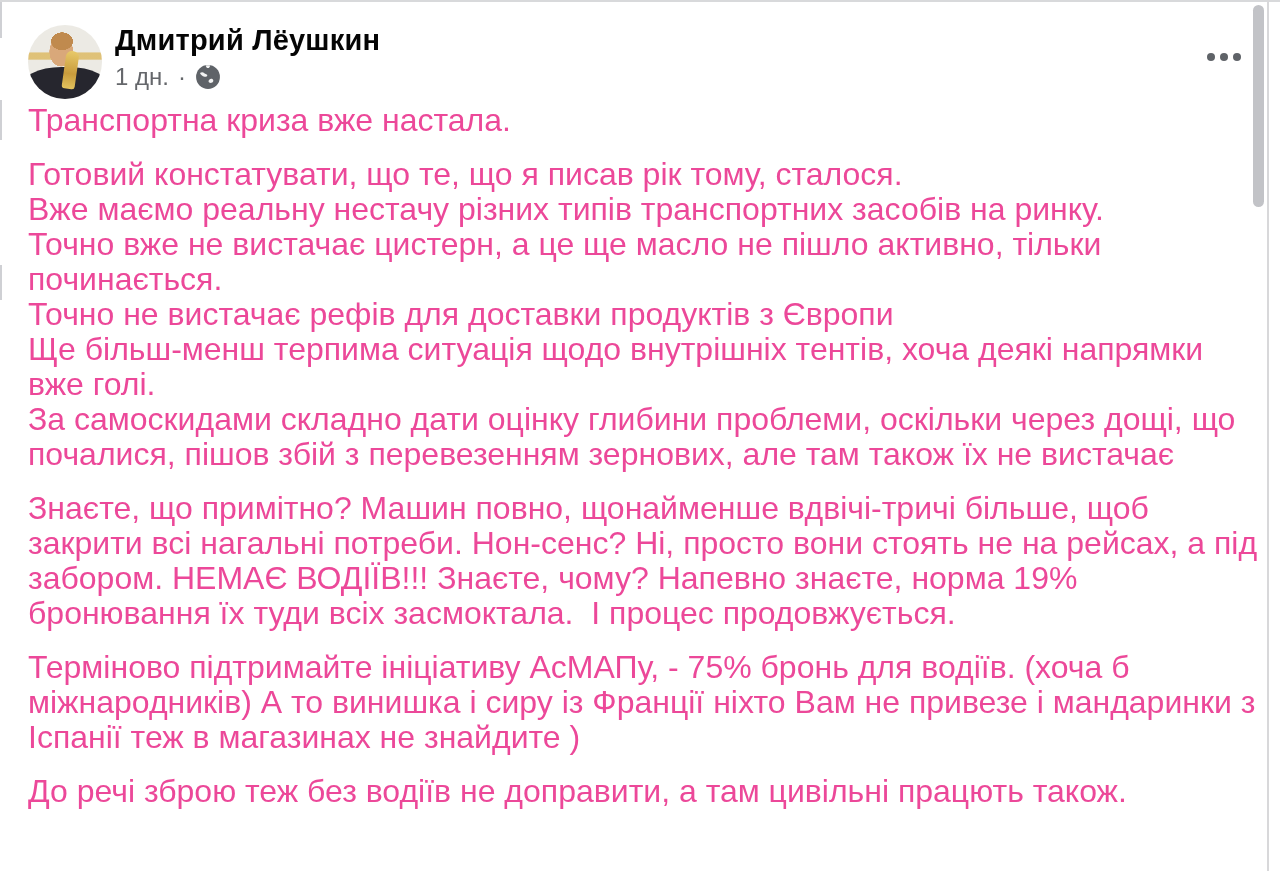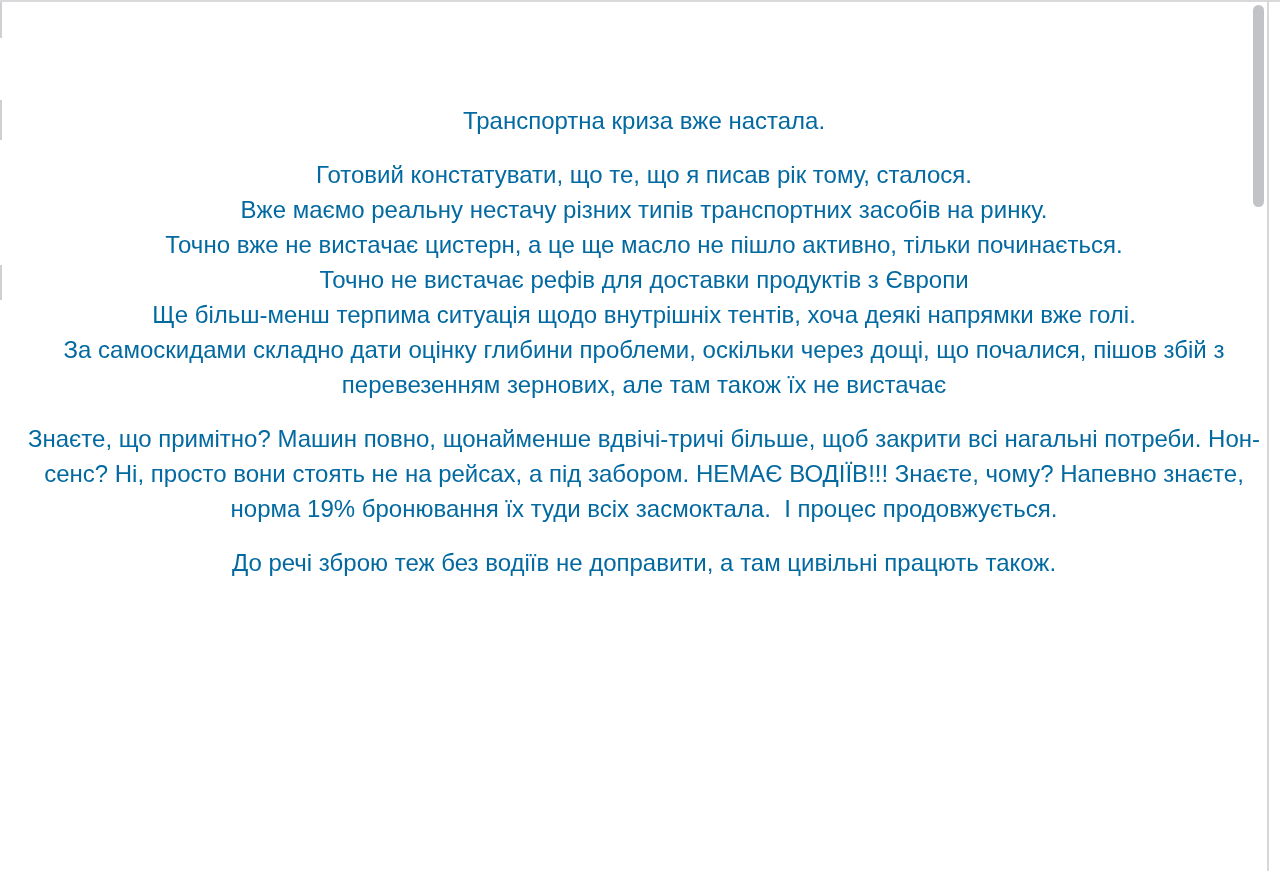--- a/index.html
+++ b/index.html
@@ -62,43 +62,69 @@
     position: absolute; left: 1200px; top: 42px; width: 48px; height: 30px;
     display: flex; align-items: center; justify-content: center; gap: 5px;
     cursor: pointer;
   }
   .more-btn .dot { width: 8px; height: 8px; border-radius: 50%; background: #5f6368; }
 
   
   .post-body { position: absolute; left: 28px; top: 103px; width: 1232px; }
   .post-body p {
     margin: 0 0 19px 0;
-    font-size: 24px; line-height: 35px; color: #0369a1;
+    font-size: 32px; line-height: 35px; color: #ec4899;
     white-space: pre-wrap;
-    text-align: center;
   }
 </style>
 </head>
 <body>
 
 <div class="stage">
 
   <div class="top-edge"></div>
   <div class="left-mark lm1"></div>
   <div class="left-mark lm2"></div>
   <div class="left-mark lm3"></div>
   <div class="right-line"></div>
   <div class="scroll-thumb"></div>
 
+  <div class="post-header">
+    <div class="avatar">
+        <span class="trophy"></span>
+      </div>
+
+    <div class="author">Дмитрий Лёушкин</div>
+
+    <div class="meta-row">
+      <span>1 дн.</span>
+      <span>·</span>
+      <span class="globe">
+        <svg width="26" height="26" viewBox="0 0 24 24" aria-hidden="true">
+          <circle cx="12" cy="12" r="11" fill="#5f6368"></circle>
+          <path fill="#ffffff" opacity="0.92" d="M4.6 8.2c1.6-1.1 3.2-.7 4 .3.7.8 2.3.6 2.7 1.7.4 1.3-1.3 1.9-2.5 1.5-2.1-.6-3.6-2-4.2-3.5z"></path>
+          <path fill="#ffffff" opacity="0.92" d="M13.4 14.2c1.1-.9 2.9-.6 3.4.5.5 1.1-.4 2.4-1.6 2.7-1.3.3-2.7-.4-2.7-1.5 0-.7.4-1.3.9-1.7z"></path>
+          <path fill="#ffffff" opacity="0.92" d="M9.8 1.6c1.2-.5 3.1-.5 4.3 0l-1.2 2.1H11l-1.2-2.1z"></path>
+        </svg>
+      </span>
+    </div>
+
+    <div class="more-btn">
+      <span class="dot"></span>
+      <span class="dot"></span>
+      <span class="dot"></span>
+    </div>
+  </div>
 
   <div class="post-body">
     <p>Транспортна криза вже настала.</p>
     <p>Готовий констатувати, що те, що я писав рік тому, сталося.
 Вже маємо реальну нестачу різних типів транспортних засобів на ринку.
 Точно вже не вистачає цистерн, а це ще масло не пішло активно, тільки починається.
 Точно не вистачає рефів для доставки продуктів з Європи
 Ще більш-менш терпима ситуація щодо внутрішніх тентів, хоча деякі напрямки вже голі.
 За самоскидами складно дати оцінку глибини проблеми, оскільки через дощі, що почалися, пішов збій з перевезенням зернових, але там також їх не вистачає</p>
     <p>Знаєте, що примітно? Машин повно, щонайменше вдвічі-тричі більше, щоб закрити всі нагальні потреби. Нон-сенс? Ні, просто вони стоять не на рейсах, а під забором. НЕМАЄ ВОДІЇВ!!! Знаєте, чому? Напевно знаєте, норма 19% бронювання їх туди всіх засмоктала.  І процес продовжується.</p>
+    <p>Терміново підтримайте ініціативу АсМАПу, - 75% бронь для водіїв. (хоча б міжнародників) А то винишка і сиру із Франції ніхто Вам не привезе і мандаринки з Іспанії теж в магазинах не знайдите )</p>
     <p>До речі зброю теж без водіїв не доправити, а там цивільні працють також.</p>
   </div>
 
 </div>
 
 </body></html>

